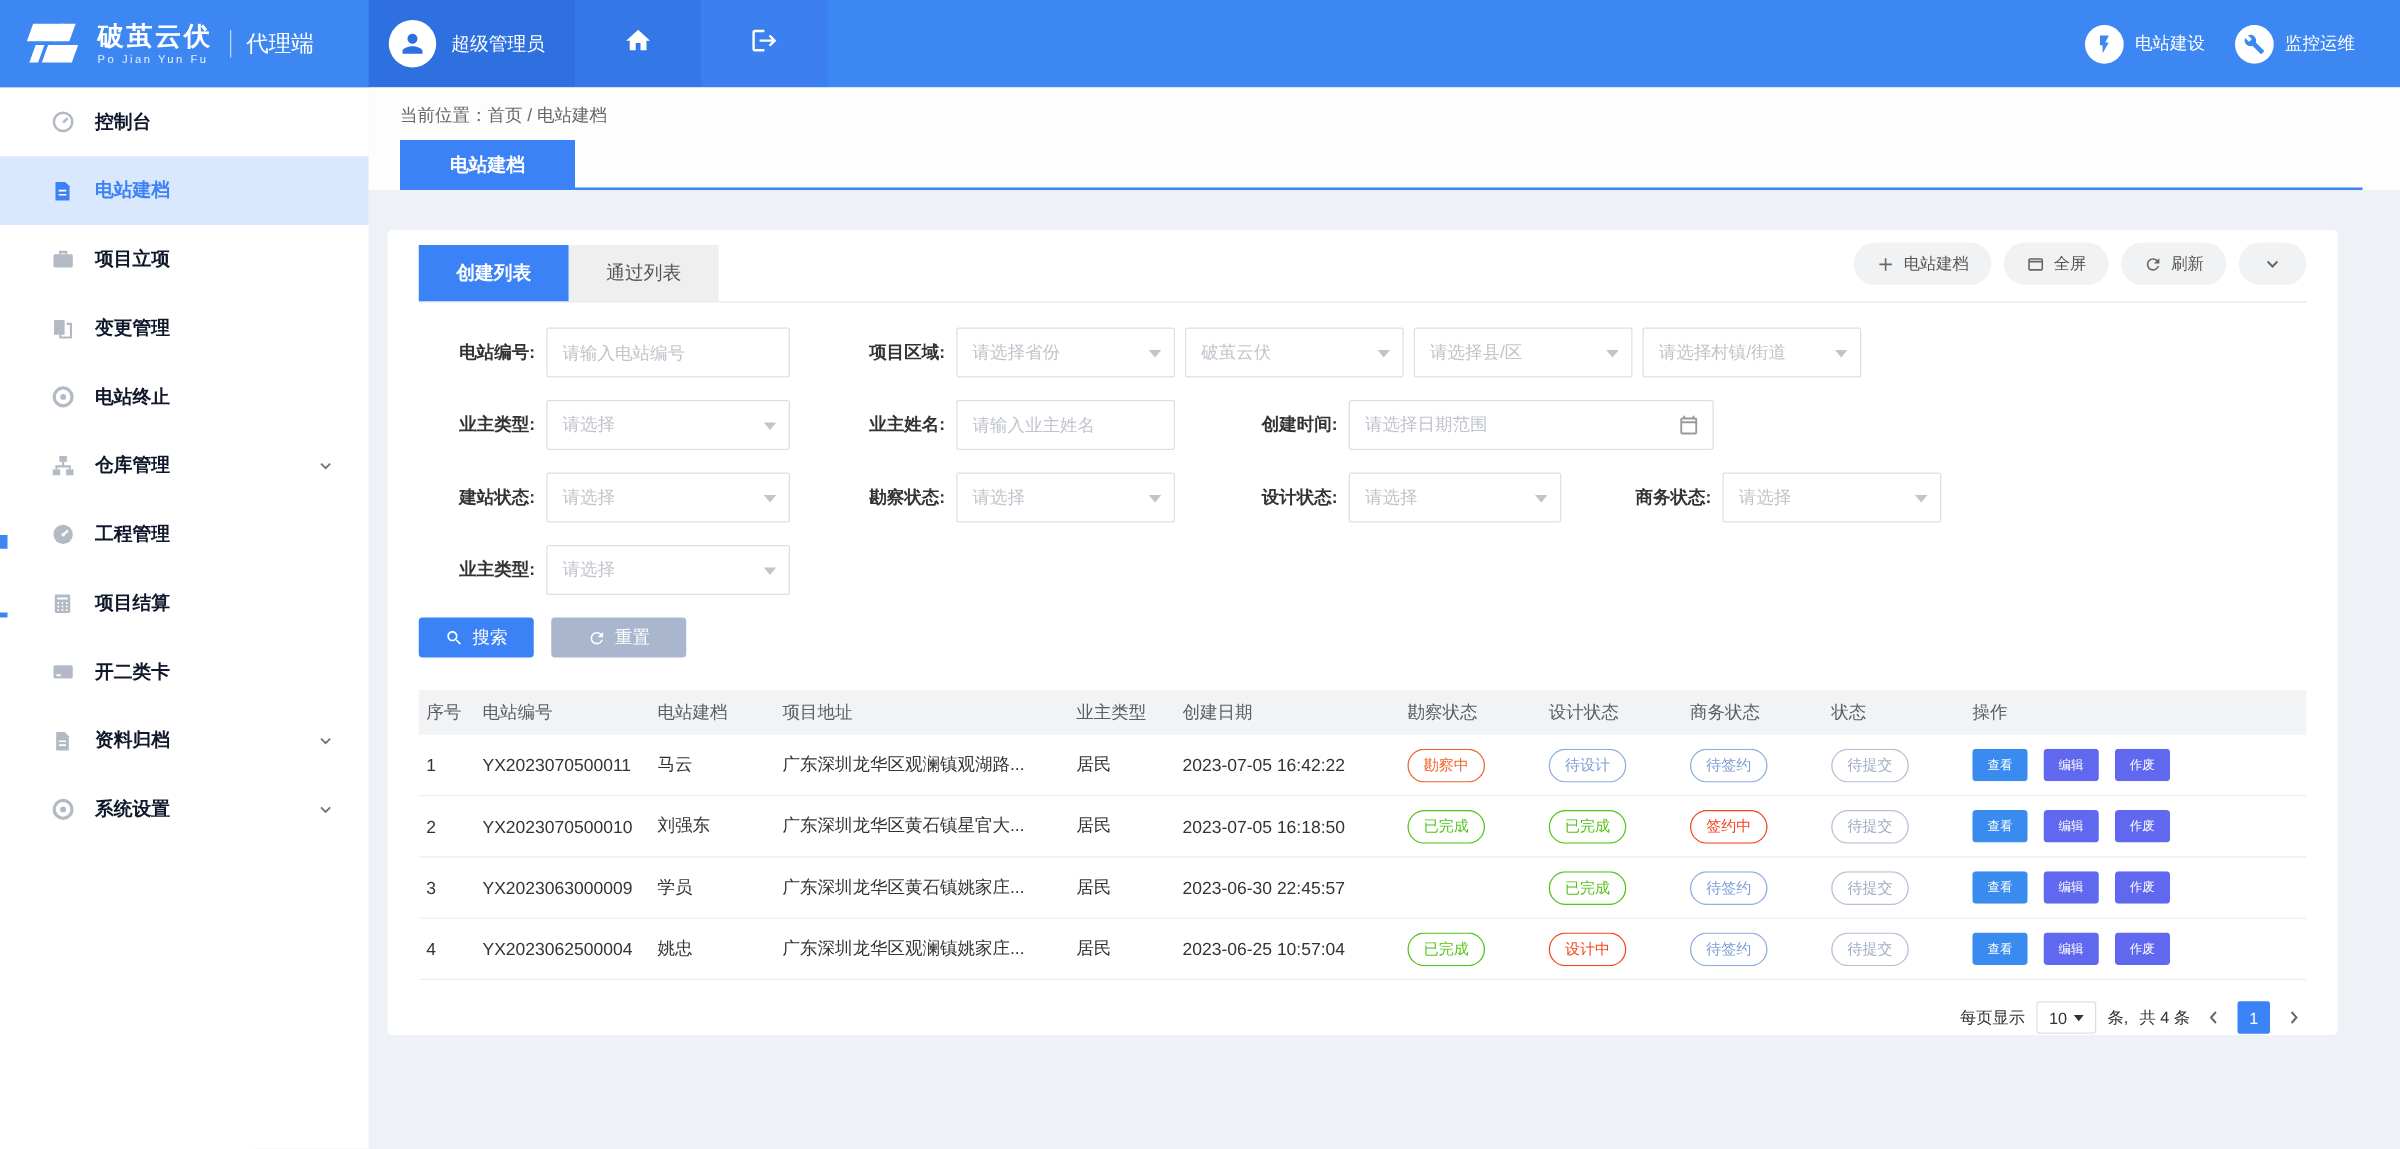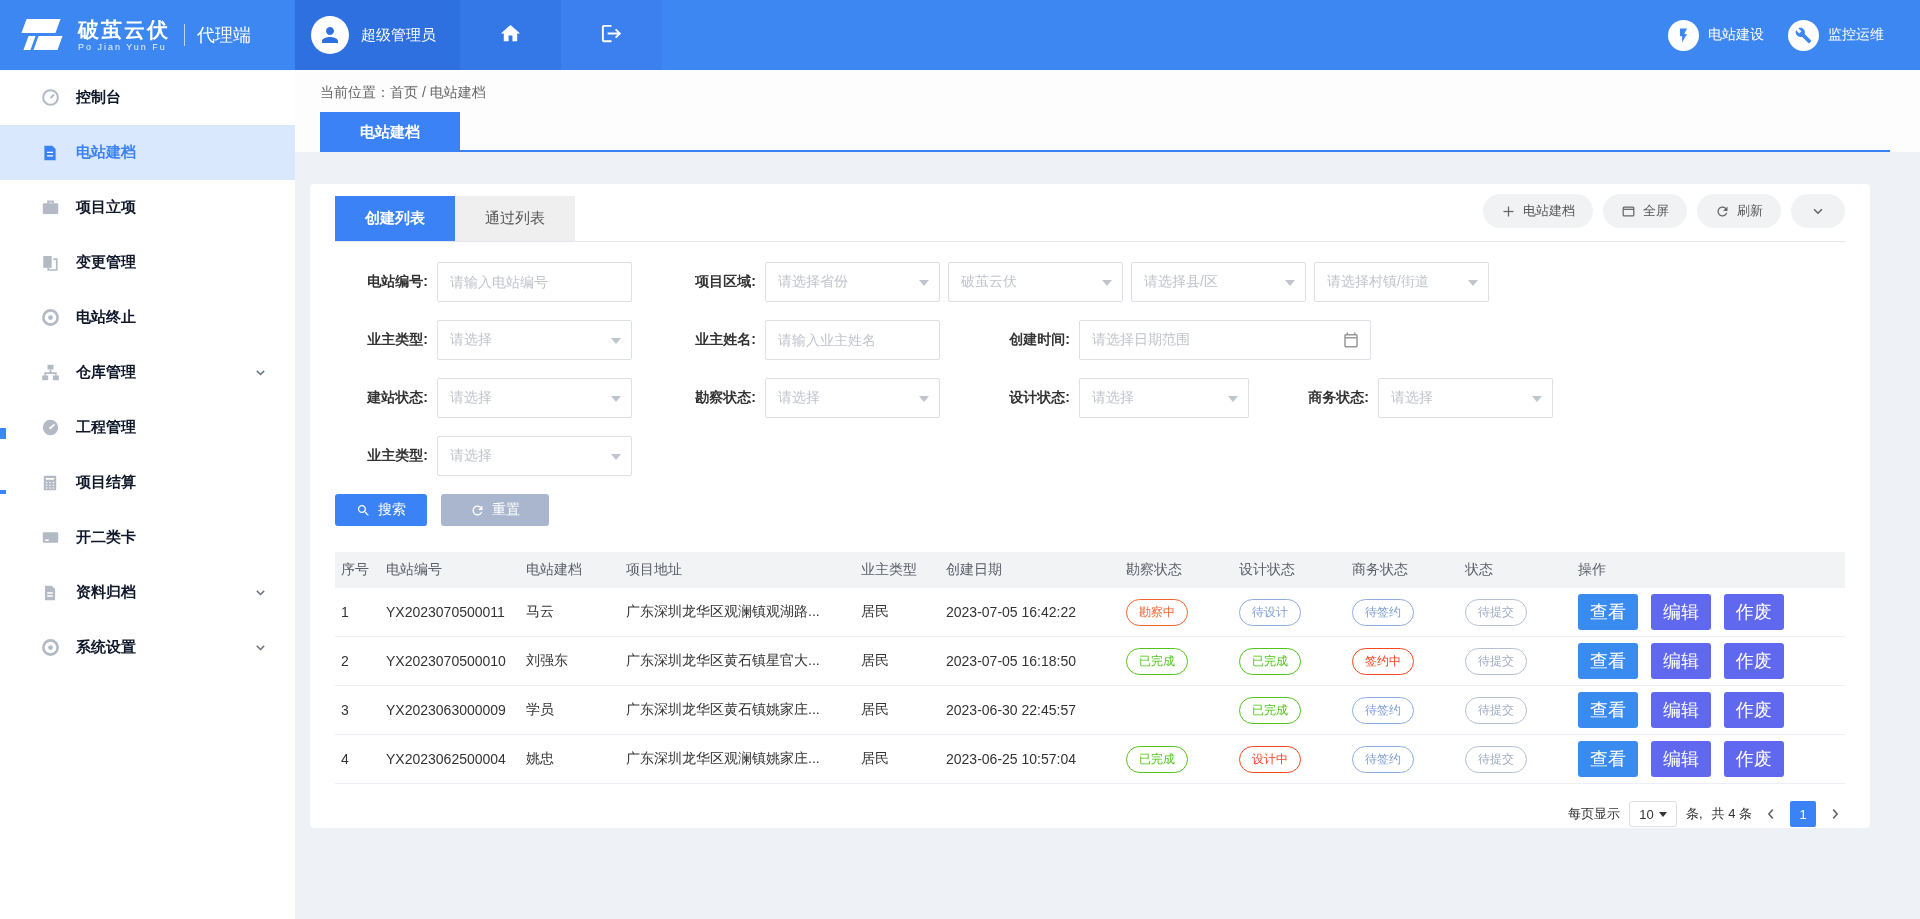--- a/index.html
+++ b/index.html
@@ -87,21 +87,21 @@
   .tbl-row{height:49px;border-bottom:1px solid #ebeef5;font-size:14px;color:#333;}
   .c{padding-left:6px;white-space:nowrap;overflow:hidden;flex:none;}
   .c-no{width:45px;} .c-code{width:140px;} .c-owner{width:100px;} .c-addr{width:235px;}
   .c-type{width:85px;} .c-date{width:180px;} .c-st{width:113px;} .c-op{flex:1;}
   .badge{display:inline-block;min-width:62px;text-align:center;padding:4px 10px;border:1px solid;border-radius:14px;font-size:12px;background:#fff;}
   .bg-orange{color:#f0642d;border-color:#f0642d;}
   .bg-red{color:#f4461f;border-color:#f4461f;}
   .bg-green{color:#52c41a;border-color:#52c41a;}
   .bg-blue{color:#7e9fd8;border-color:#8fadde;}
   .bg-gray{color:#9fadc6;border-color:#b4c0d4;}
-  .abtn{display:inline-block;border:none;border-radius:3px;color:#fff;font-size:18px;padding:6px 12px;margin-right:9px;cursor:pointer;font-family:inherit;}
+  .abtn{display:inline-block;border:none;border-radius:3px;color:#fff;font-size:10px;padding:6px 12px;margin-right:9px;cursor:pointer;font-family:inherit;}
   .a-view{background:#3a8bf0;} .a-edit{background:#6168f0;} .a-void{background:#6168f0;}
 
   
   .pager{display:flex;align-items:center;justify-content:flex-end;gap:9px;margin-top:17px;font-size:13px;color:#333;}
   .psel{width:48px;height:26px;border:1px solid #dcdfe6;border-radius:3px;display:flex;align-items:center;justify-content:center;gap:5px;cursor:pointer;}
   .psel .pcaret{width:0;height:0;border-left:4px solid transparent;border-right:4px solid transparent;border-top:5px solid #333;}
   .pchev{color:#666;display:flex;cursor:pointer;padding:0 3px;}
   .pnum{width:26px;height:26px;background:#3b82f6;color:#fff;display:flex;align-items:center;justify-content:center;border-radius:2px;font-size:13px;cursor:pointer;}
 </style>
 </head>

